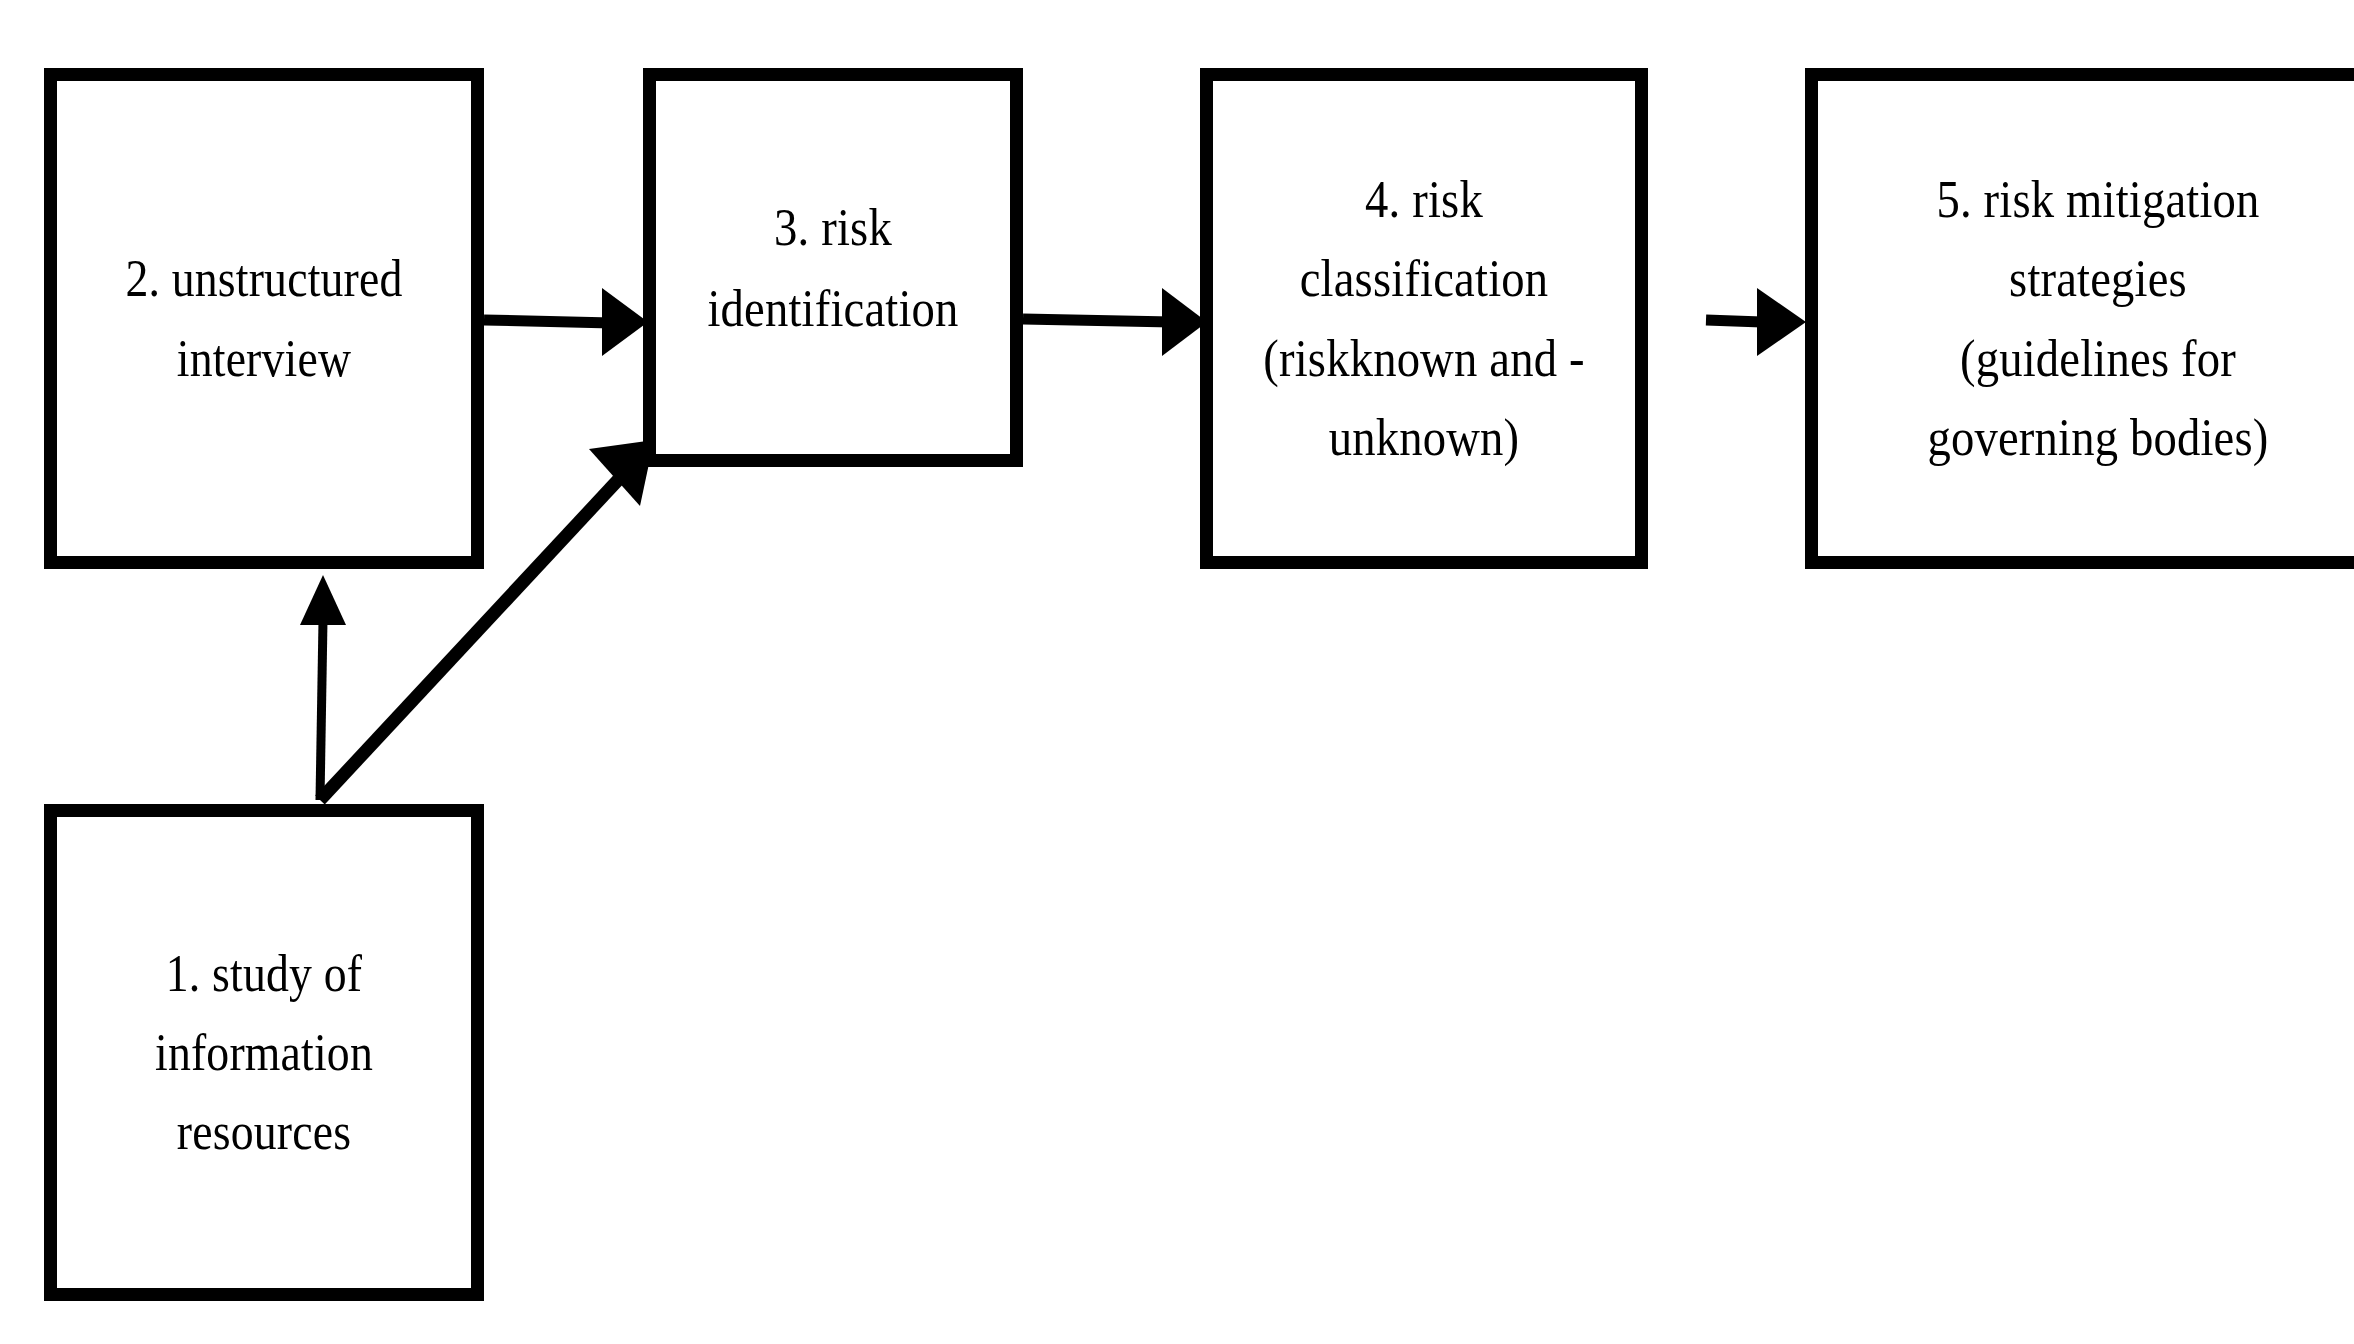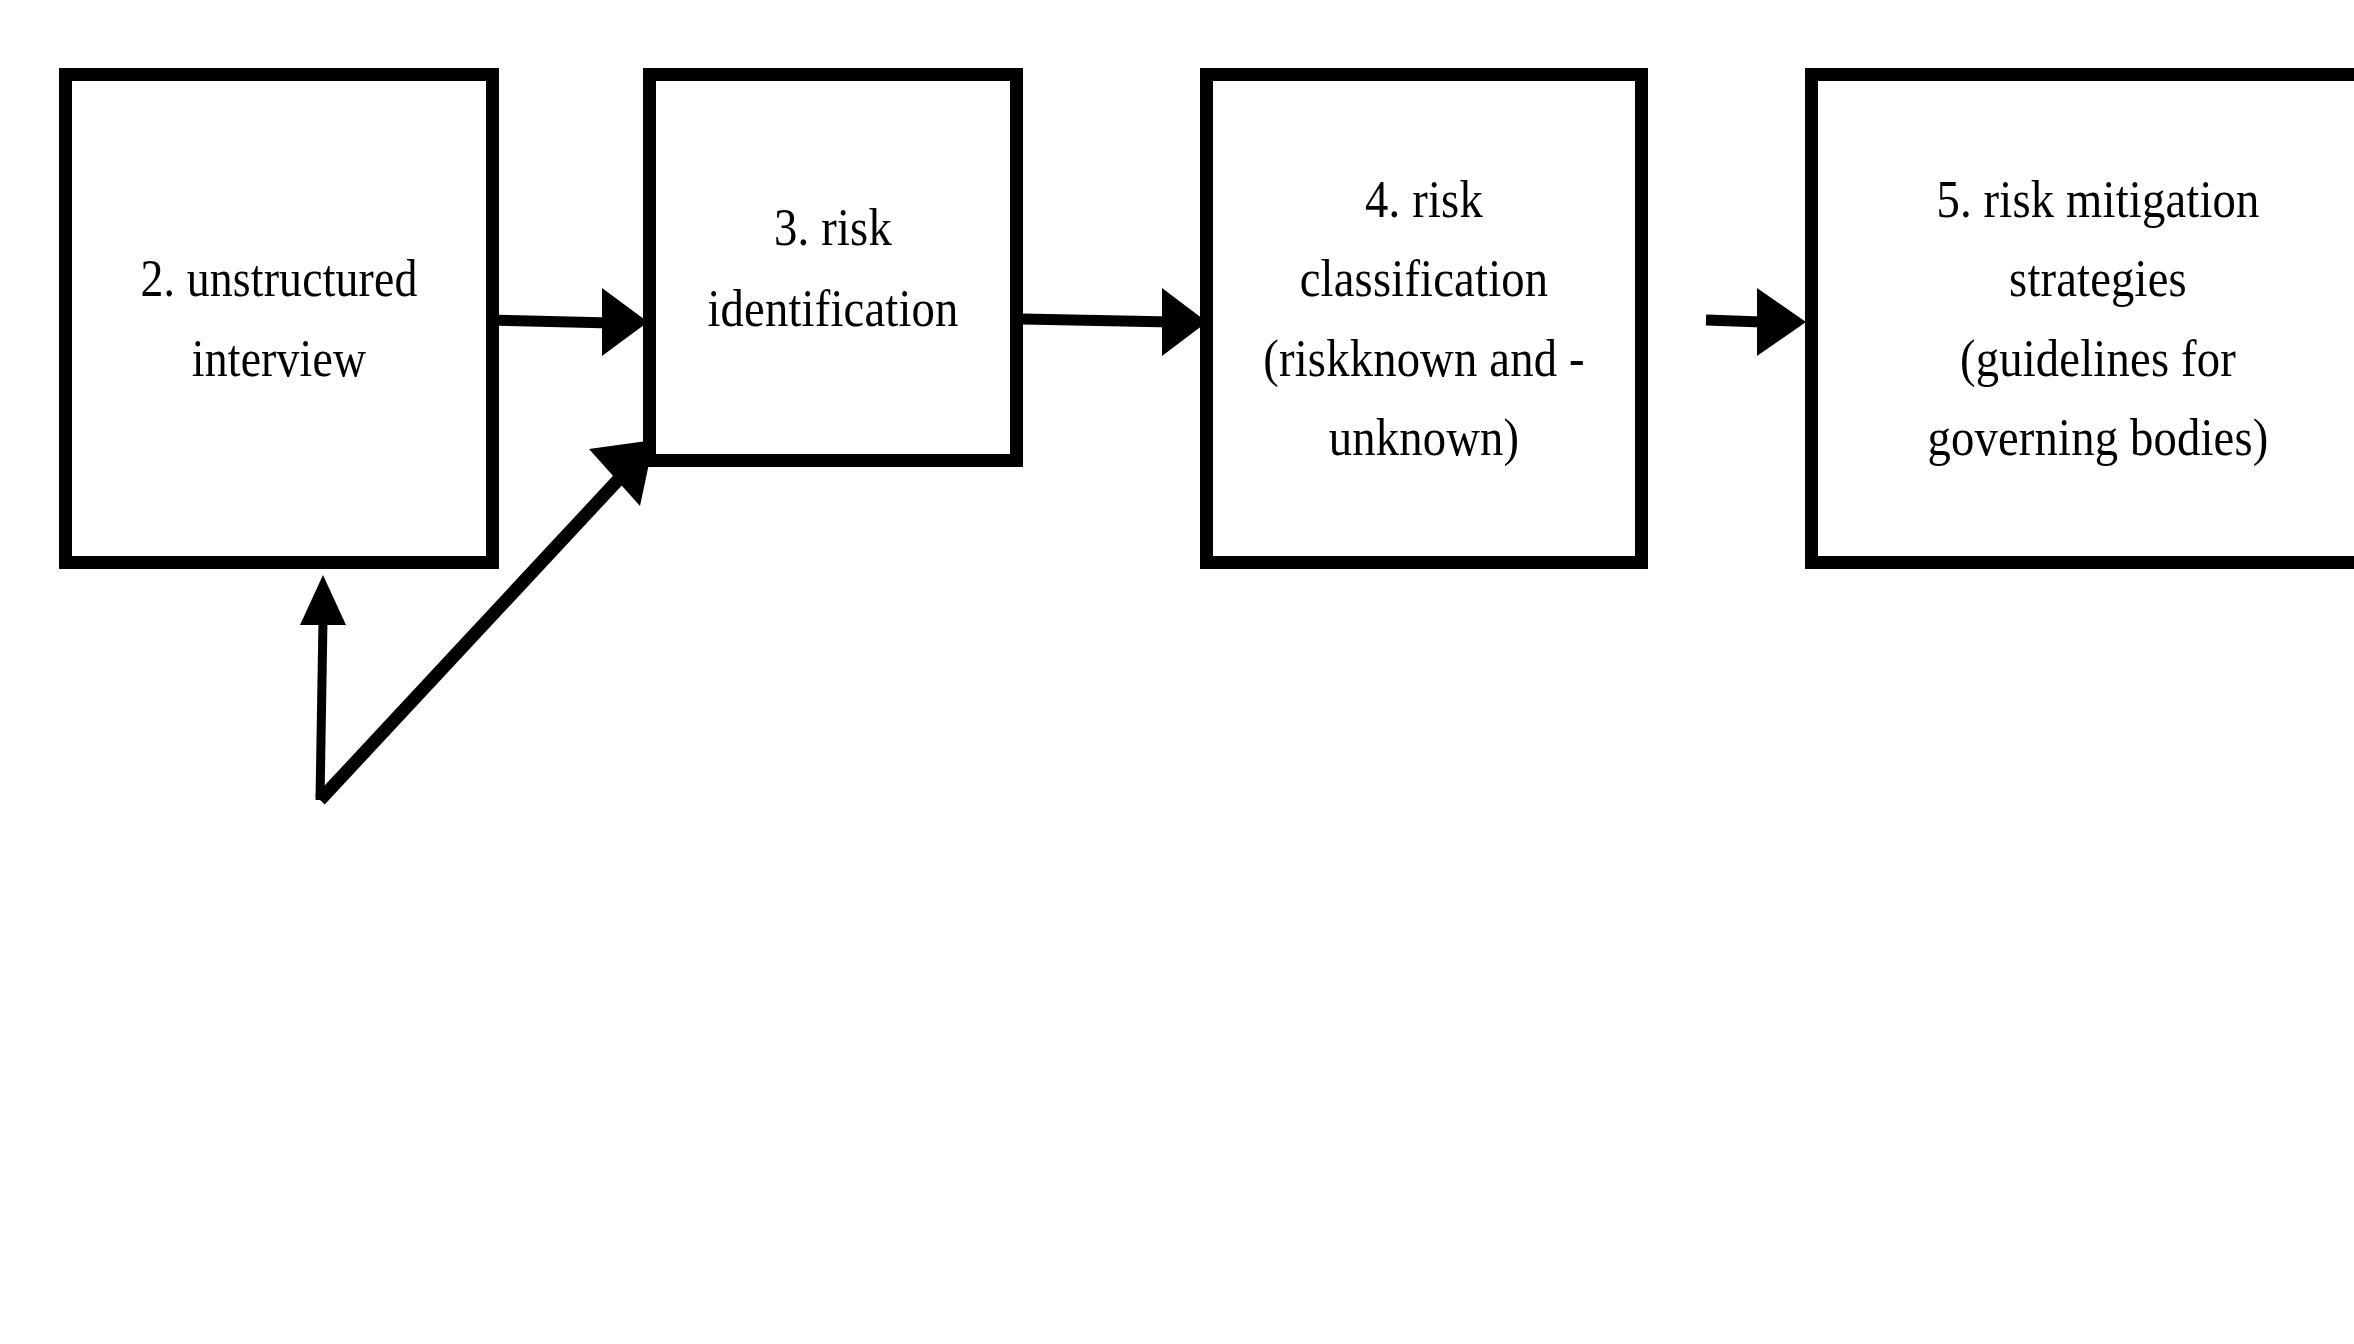--- a/index.html
+++ b/index.html
@@ -44,21 +44,21 @@
     font-family: "Liberation Serif", "DejaVu Serif", serif;
     font-size: 52px;
     line-height: 1.52;
     letter-spacing: 0.2px;
     transform: scaleX(0.88);
     transform-origin: center center;
     white-space: pre-line;
   }
   
   #box-study-of-information-resources { left: 44px;   top: 804px; width: 440px; height: 497px; }
-  #box-unstructured-interview          { left: 59px;   top: 68px;  width: 440px; height: 501px; }
+  #box-unstructured-interview          { left: 44px;   top: 68px;  width: 440px; height: 501px; }
   #box-risk-identification             { left: 643px;  top: 68px;  width: 380px; height: 399px; }
   #box-risk-classification             { left: 1200px; top: 68px;  width: 448px; height: 501px; }
   #box-risk-mitigation-strategies      { left: 1805px; top: 68px;  width: 586px; height: 501px; }
 
   #box-risk-identification .node-label { font-size: 53px; }
   #box-risk-classification .node-label { font-size: 53px; line-height: 1.50; }
   #box-risk-mitigation-strategies .node-label { font-size: 53px; line-height: 1.50; }
 </style>
 </head>
 <body>
@@ -86,20 +86,25 @@
       <line x1="320" y1="800" x2="323" y2="620" stroke="#000000" stroke-width="9"></line>
       <polygon points="300,625 323,575 346,625" fill="#000000"></polygon>
     </g>
 
     <g>
       <line x1="320" y1="800" x2="618" y2="480" stroke="#000000" stroke-width="13"></line>
       <polygon points="589,449 654,440 640,506" fill="#000000"></polygon>
     </g>
   </svg>
 
+  <div class="node-box" id="box-study-of-information-resources">
+    <span class="node-label">1. study of
+information
+resources</span>
+  </div>
 
   <div class="node-box" id="box-unstructured-interview">
     <span class="node-label">2. unstructured
 interview</span>
   </div>
 
   <div class="node-box" id="box-risk-identification">
     <span class="node-label">3. risk
 identification</span>
   </div>

